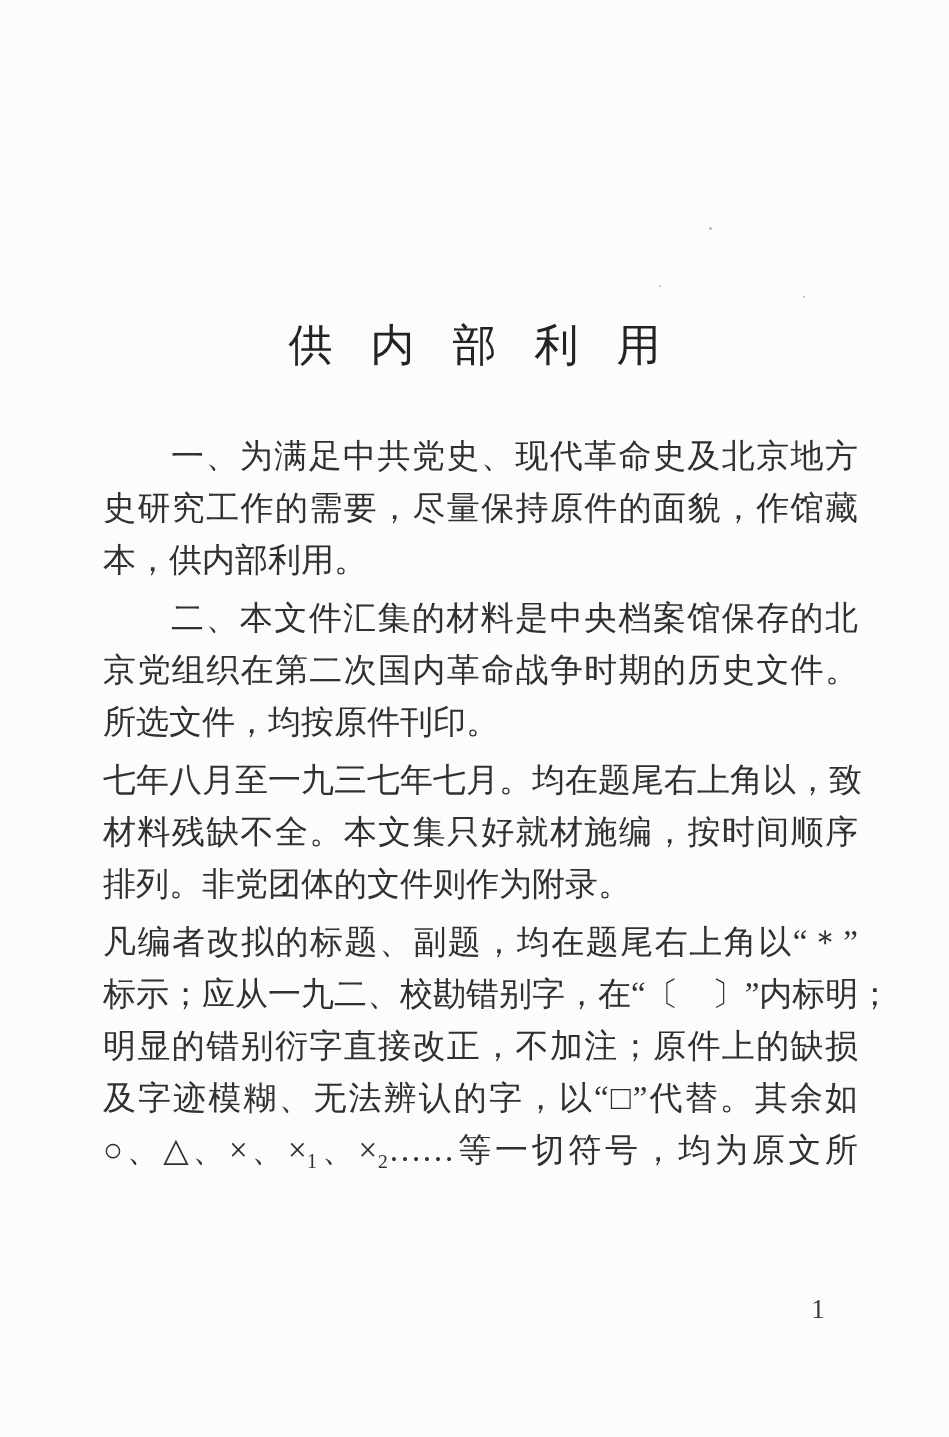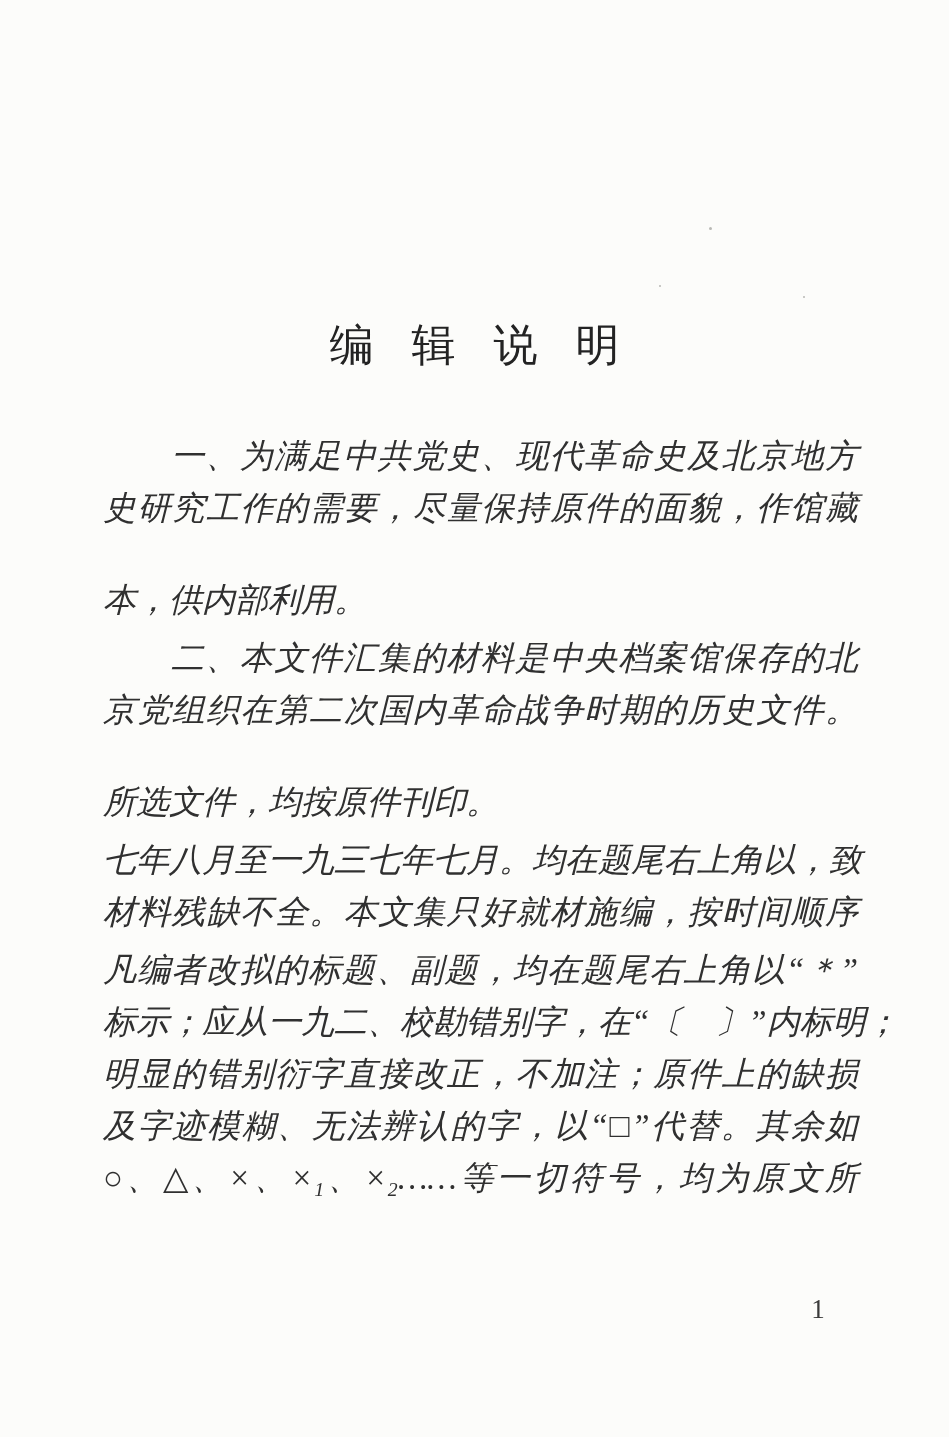--- a/index.html
+++ b/index.html
@@ -43,38 +43,37 @@
     letter-spacing: 38px;
     margin-right: -38px;
   }
 
   .body-block {
     position: absolute;
     top: 430px;
     left: 103px;
     width: 755px;
   }
-  .paragraph { margin: 0; font-style: italic; }
+  .paragraph { margin: 0; }
   .paragraph + .paragraph { margin-top: 6px; }
 
   .line {
     width: 755px;
     box-sizing: border-box;
     font-size: 33px;
     line-height: 52px;
     color: #303030;
     text-align: justify;
     text-align-last: justify;
     white-space: nowrap;
   }
   .line.first { padding-left: 68px; }
   .line.short {
     text-align-last: left;
     text-align: left;
-    margin-top: 40px;
   }
 
   .page-number {
     position: absolute;
     top: 1292px;
     left: 804px;
     width: 28px;
     font-size: 27px;
     line-height: 34px;
     text-align: center;
@@ -84,39 +83,40 @@
 </style>
 </head>
 <body>
 
 <div class="page">
 
   <span class="speck s1"></span>
   <span class="speck s2"></span>
   <span class="speck s3"></span>
 
-  <h1 class="doc-title"><span class="title-text">编辑说明</span></h1>
+  <h1 class="doc-title"><span class="title-text">供内部利用</span></h1>
 
   <div class="body-block">
 
     <div class="paragraph">
       <div class="line first">一、为满足中共党史、现代革命史及北京地方</div>
       <div class="line">史研究工作的需要，尽量保持原件的面貌，作馆藏</div>
       <div class="line short">本，供内部利用。</div>
     </div>
 
     <div class="paragraph">
       <div class="line first">二、本文件汇集的材料是中央档案馆保存的北</div>
       <div class="line">京党组织在第二次国内革命战争时期的历史文件。</div>
       <div class="line short">所选文件，均按原件刊印。</div>
     </div>
 
     <div class="paragraph">
       <div class="line">七年八月至一九三七年七月。均在题尾右上角以，致</div>
       <div class="line">材料残缺不全。本文集只好就材施编，按时间顺序</div>
+      <div class="line short">排列。非党团体的文件则作为附录。</div>
     </div>
 
     <div class="paragraph">
       <div class="line">凡编者改拟的标题、副题，均在题尾右上角以“＊”</div>
       <div class="line">标示；应从一九二、校勘错别字，在“〔　〕”内标明；</div>
       <div class="line">明显的错别衍字直接改正，不加注；原件上的缺损</div>
       <div class="line">及字迹模糊、无法辨认的字，以“□”代替。其余如</div>
       <div class="line">○、△、×、×₁、×₂……等一切符号，均为原文所</div>
     </div>
 

